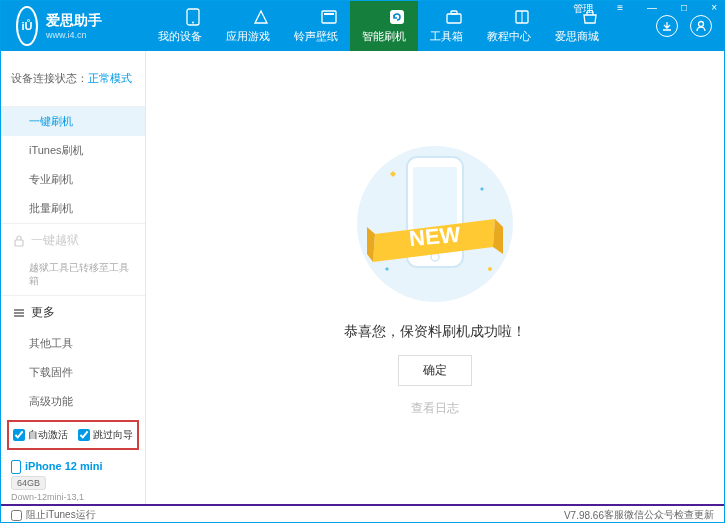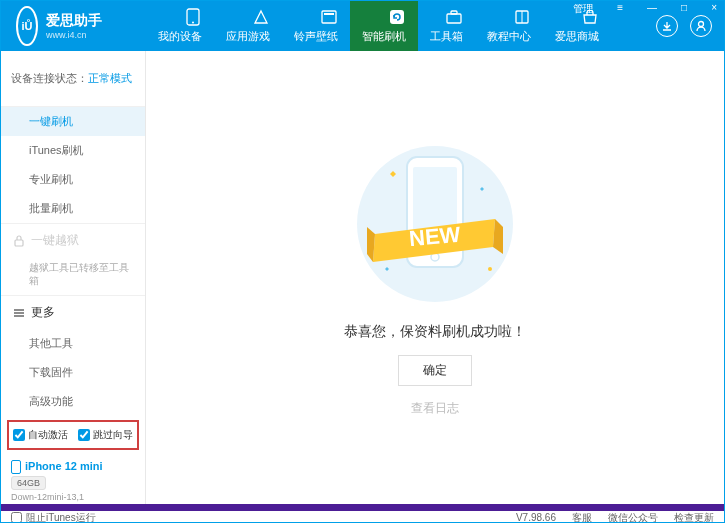--- a/index.html
+++ b/index.html
@@ -31,21 +31,21 @@
 .checkbox-item input { accent-color: #0099e5; width: 12px; height: 12px; }
 .device-info { padding: 6px 10px; font-size: 11px; }
 .device-name { color: #0099e5; font-weight: bold; display: flex; gap: 4px; }
 .device-badge { background: #f0f0f0; border: 1px solid #ddd; border-radius: 3px; padding: 1px 5px; font-size: 9px; color: #666; display: inline-block; margin-top: 2px; }
 .device-sub { font-size: 9px; color: #999; margin-top: 2px; }
 .main { flex: 1; display: flex; flex-direction: column; align-items: center; justify-content: center; gap: 14px; }
 .phone-illus { position: relative; width: 180px; height: 170px; }
 .success-text { font-size: 14px; color: #333; }
 .confirm-btn { border: 1px solid #ddd; background: #fff; padding: 6px 24px; font-size: 12px; color: #333; cursor: pointer; }
 .log-link { font-size: 12px; color: #bbb; cursor: pointer; }
-.footer { height: 20px; border-top: 7px solid #4c1d95; display: flex; align-items: center; padding: 0 10px; font-size: 10px; color: #666; gap: 16px; }
+.footer { height: 20px; border-top: 2px solid #4c1d95; display: flex; align-items: center; padding: 0 10px; font-size: 10px; color: #666; }
 .footer-left { display: flex; align-items: center; gap: 4px; flex: 1; }
 .footer-left input { width: 11px; height: 11px; }
 .circle-icon { width: 22px; height: 22px; border: 1.5px solid #fff; border-radius: 50%; display: flex; align-items: center; justify-content: center; }
 svg { display: block; }
 </style>
 </head>
 <body>
 
 <div class="header">
   <div class="header-icons-top">

